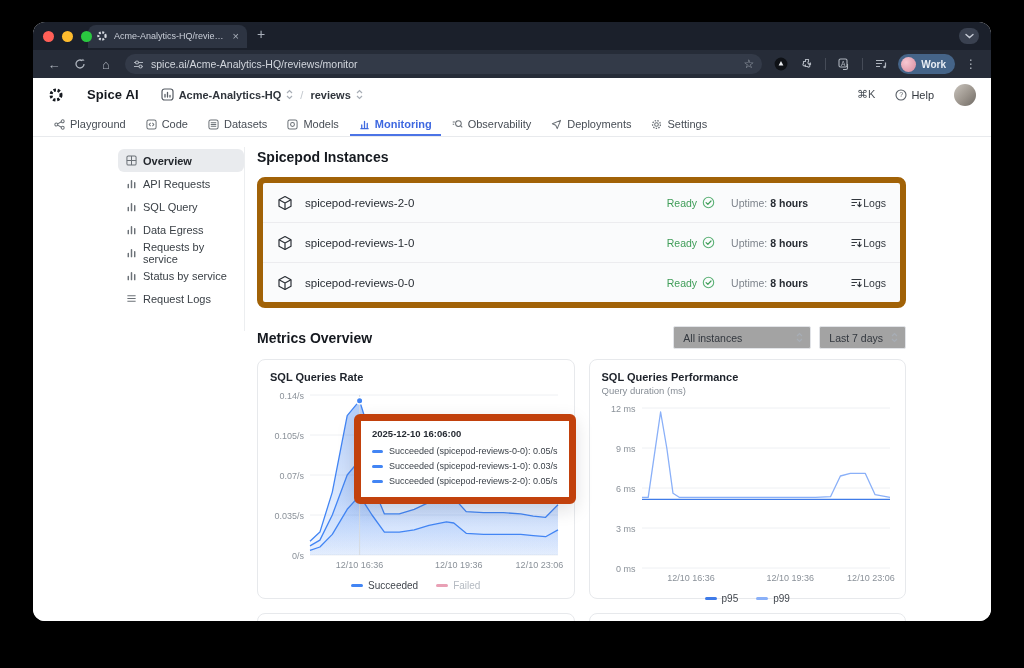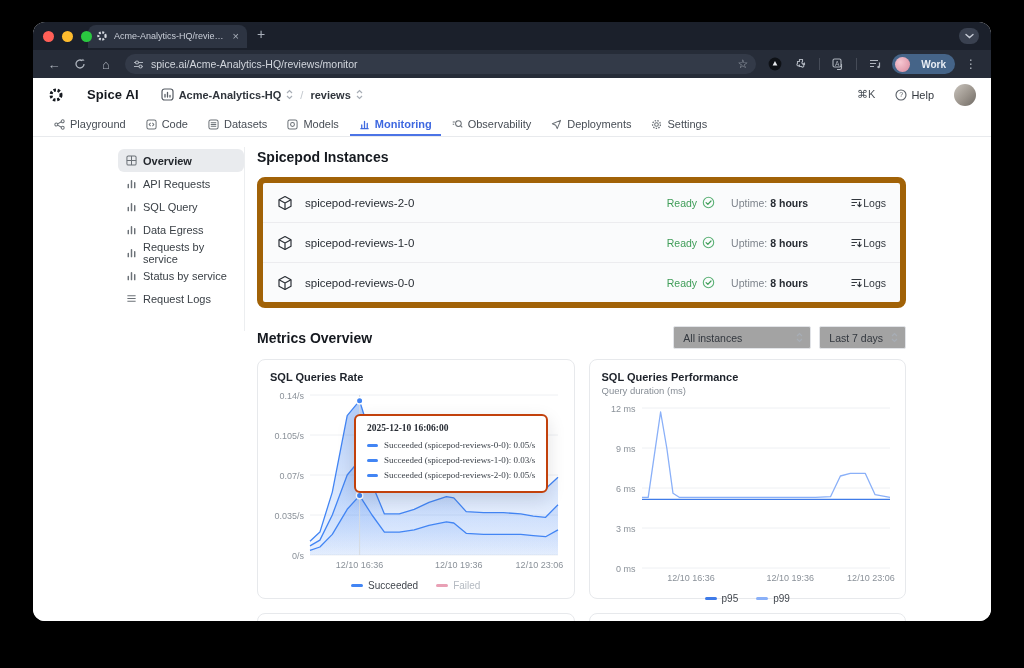--- a/index.html
+++ b/index.html
@@ -19,21 +19,21 @@
   .newtab{color:#aab0bb;font-size:14px;margin:0 0 4px 10px;}
   .win-chevron{position:absolute;right:12px;top:6px;width:20px;height:16px;border-radius:9px;
                background:#3a4150;display:flex;align-items:center;justify-content:center;}
   .toolbar{height:28px;background:#262c38;display:flex;align-items:center;padding:0 10px;gap:4px;flex:none;}
   .tb-ic{width:22px;height:20px;display:flex;align-items:center;justify-content:center;color:#aeb4bd;flex:none;}
   .addr{height:20px;background:#333a48;border-radius:10px;flex:1;max-width:645px;margin:0 4px;
         display:flex;align-items:center;padding:0 8px;gap:7px;min-width:0;}
   .url{font-size:10.5px;color:#d2d6dd;white-space:nowrap;overflow:hidden;flex:1;}
   .star{color:#aeb4bd;font-size:12px;}
   .tb-sep{width:1px;height:12px;background:#454b57;margin:0 3px;}
-  .chip{height:20px;border-radius:10px;background:#456488;display:flex;align-items:center;gap:11px;
+  .chip{height:20px;border-radius:10px;background:#456488;display:flex;align-items:center;gap:5px;
         padding:0 9px 0 3px;margin:0 2px;}
   .chip-av{width:15px;height:15px;border-radius:50%;background:radial-gradient(circle at 35% 35%,#f6c7d2,#d98a9d);}
   .chip-label{font-size:10px;color:#e8edf4;font-weight:600;}
   .kebab{color:#aeb4bd;font-size:12px;padding:0 4px;}
   
   .app{flex:1;background:#fff;display:flex;flex-direction:column;min-height:0;}
   .app-header{height:33px;display:flex;align-items:center;padding:0 15px;gap:10px;flex:none;}
   .brand{display:flex;align-items:center;gap:23px;}
   .brand-name{font-size:13px;font-weight:800;color:#15191f;letter-spacing:.1px;}
   .crumb{display:flex;align-items:center;gap:5px;margin-left:12px;}
@@ -81,22 +81,22 @@
   .c-title{font-size:11px;font-weight:700;color:#1d222a;}
   .c-sub{font-size:9.5px;color:#878e96;margin-top:2px;}
   .plot{position:relative;margin-top:12px;height:160px;}
   .ylab{position:absolute;left:0;width:34px;text-align:right;font-size:9px;color:#8a9199;}
   .xlabels{position:relative;height:12px;margin-top:5px;}
   .xlab{position:absolute;transform:translateX(-50%);font-size:9px;color:#8a9199;white-space:nowrap;}
   .legend{display:flex;justify-content:center;gap:18px;margin-top:8px;align-items:center;}
   .lg-item{display:flex;align-items:center;gap:5px;font-size:10px;color:#41464d;}
   .lg-item.muted{color:#b4bac1;}
   .dash{width:12px;height:3px;border-radius:2px;display:inline-block;}
-  .tooltip{position:absolute;left:96px;top:54px;background:#fff;border:2px solid #c2410c;border-radius:6px;
-           padding:7px 11px 8px 11px;box-shadow:0 6px 18px rgba(20,24,31,.13);z-index:5;white-space:nowrap;font-family:Liberation Serif, serif;}
+  .tooltip{position:absolute;left:96px;top:54px;background:#fff;border:7px solid #c2410c;border-radius:6px;
+           padding:7px 11px 8px 11px;box-shadow:0 6px 18px rgba(20,24,31,.13);z-index:5;white-space:nowrap;}
   .tt-title{font-size:9.5px;font-weight:700;color:#262b33;margin-bottom:5px;}
   .tt-row{font-size:9px;color:#3a4048;display:flex;align-items:center;gap:6px;line-height:1.65;}
   .tt-dash{width:11px;height:3px;border-radius:2px;background:#4285f4;flex:none;}
   svg{display:block;}
 </style>
 </head>
 <body>
 
 <div class="window">
 

